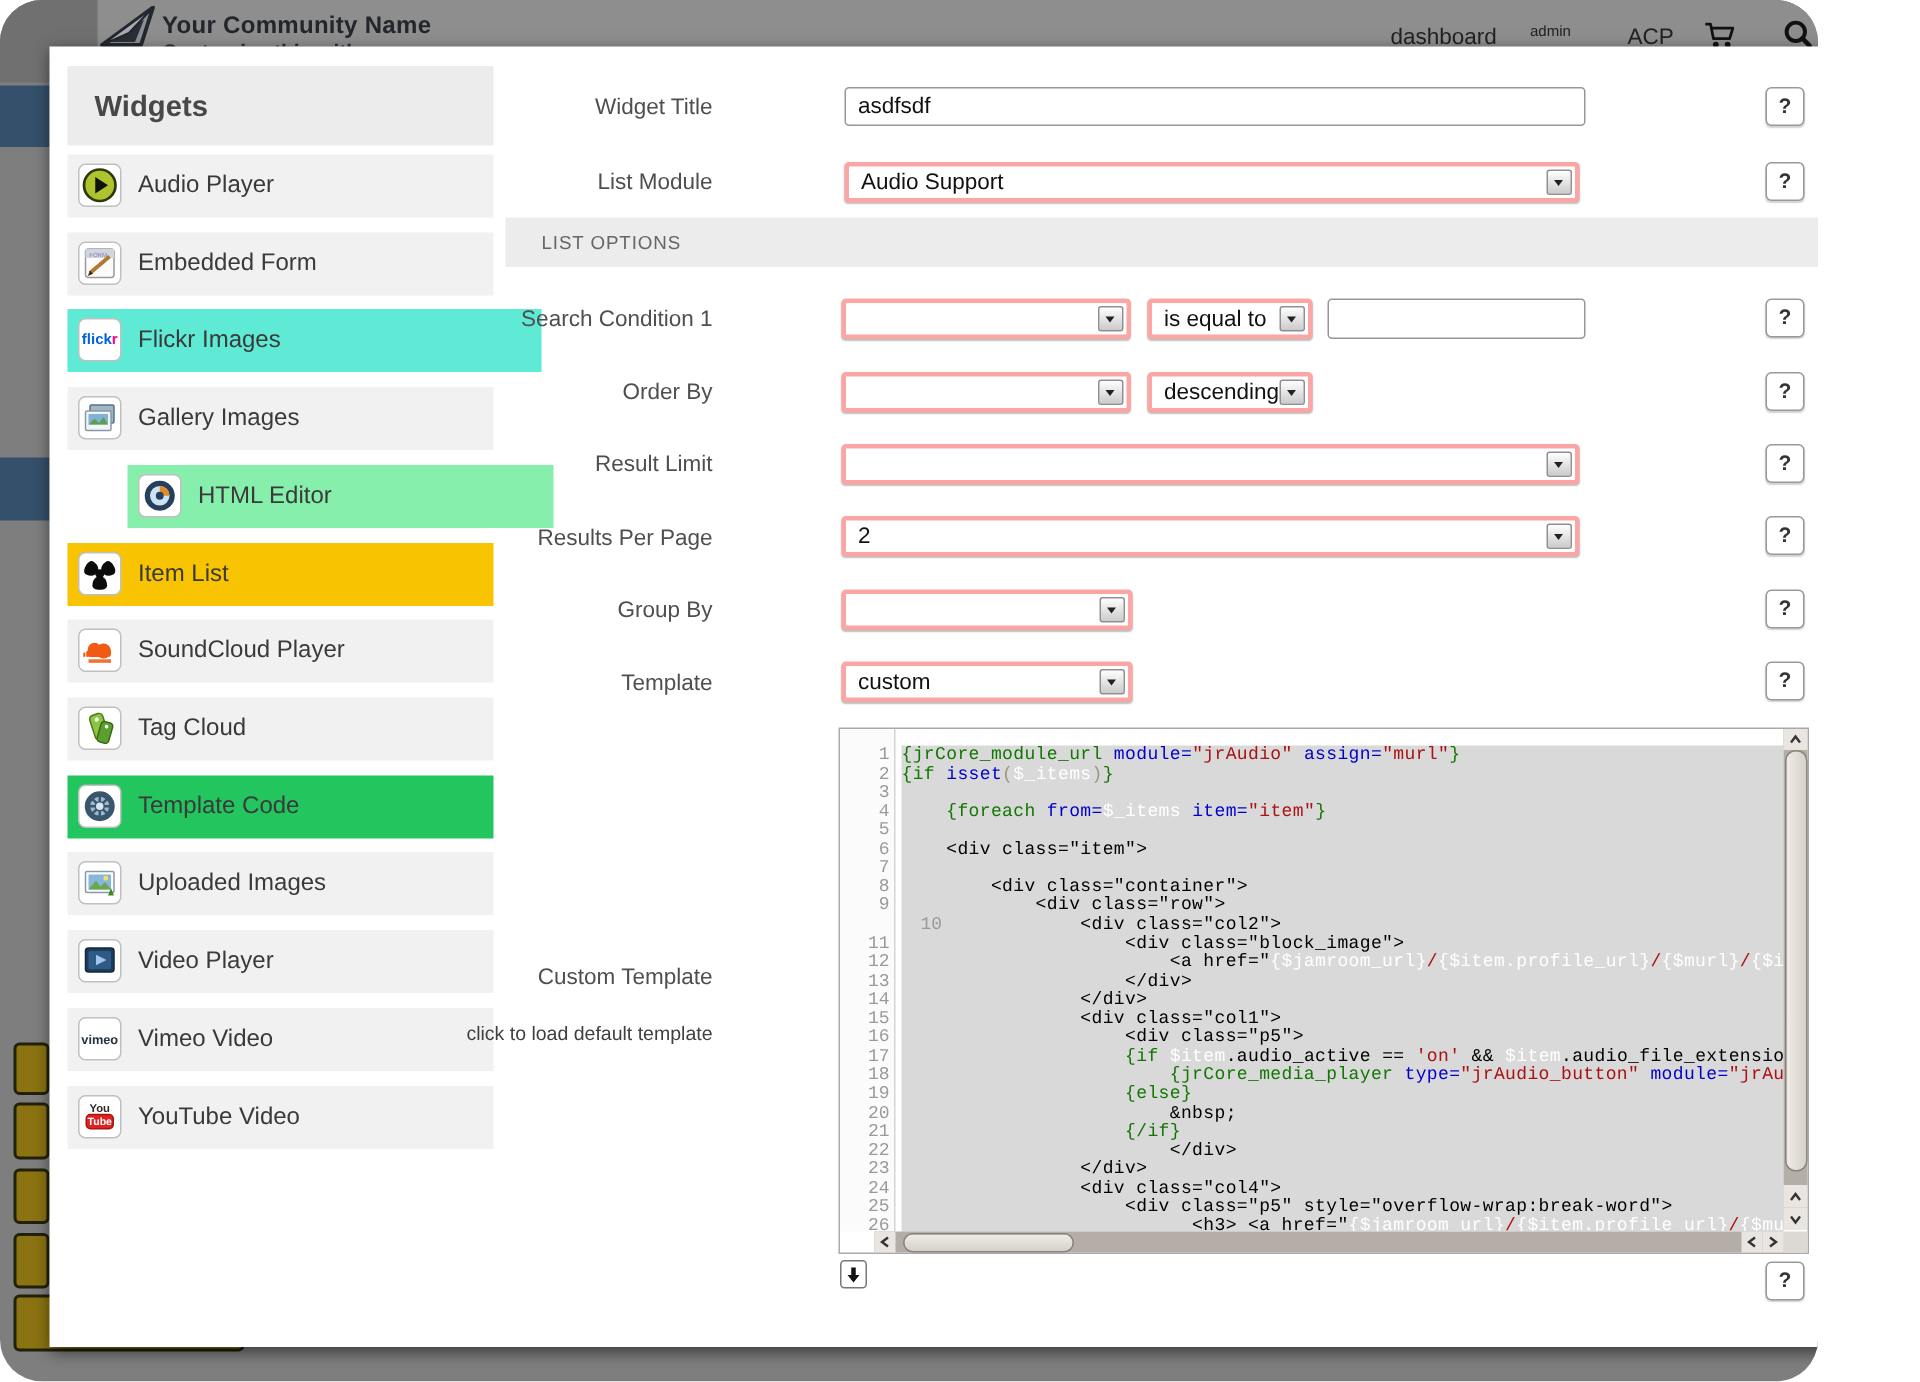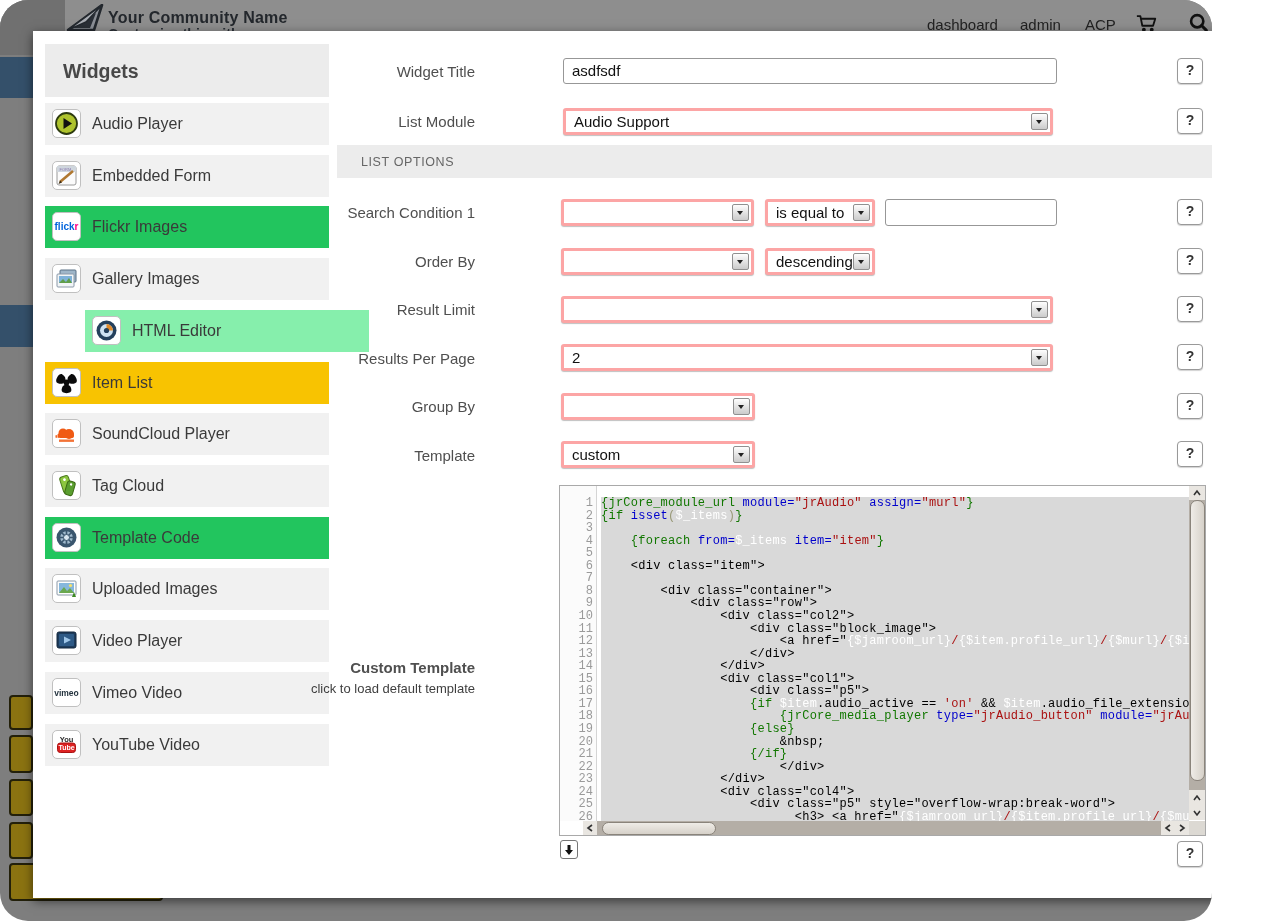--- a/index.html
+++ b/index.html
@@ -40,21 +40,21 @@
 <div class="abs" style="left:0;top:57px;width:33px;height:41px;background:#34506a;"></div>
 <div class="abs" style="left:0;top:305px;width:33px;height:42px;background:#34506a;"></div>
 <svg class="abs" style="left:66px;top:4px;" width="40" height="28" viewBox="0 0 40 28">
 <path d="M2 26 L36 1 L28 26 Z" fill="#8b8f96" stroke="#23282e" stroke-width="2.6" stroke-linejoin="round"></path>
 <path d="M6 24 L30 9 L24 24 Z" fill="#2a2f36"></path>
 <path d="M2 26 L36 1 L20 18 Z" fill="#a7abb1" stroke="#23282e" stroke-width="1.4"></path>
 </svg>
 <div class="abs" style="left:108px;top:9px;font-size:16px;font-weight:bold;color:#23272c;letter-spacing:0.2px;">Your Community Name</div>
 <div class="abs" style="left:108px;top:26px;font-size:14px;font-weight:bold;color:#2a2f36;">Customize this with your own</div>
 <div class="abs" style="left:927px;top:16px;font-size:15px;color:#222;">dashboard</div>
-<div class="abs" style="left:1020px;top:16px;font-size:15px;color:#222;">admin</div>
+<div class="abs" style="left:1020px;top:16px;font-size:10px;color:#222;">admin</div>
 <div class="abs" style="left:1085px;top:16px;font-size:15px;color:#222;">ACP</div>
 <svg class="abs" style="left:1136px;top:14px;" width="21" height="20" viewBox="0 0 24 22">
 <path d="M1 2 H5 L7.2 13 H19.5 L22 5 H6" fill="none" stroke="#111" stroke-width="2.1" stroke-linejoin="round"></path>
 <circle cx="9" cy="17.5" r="2.2" fill="#111"></circle>
       <circle cx="18" cy="17.5" r="2.2" fill="#111"></circle>
 </svg>
 <svg class="abs" style="left:1188px;top:12px;" width="21" height="21" viewBox="0 0 24 24">
 <circle cx="10.5" cy="10.5" r="7" fill="none" stroke="#111" stroke-width="3"></circle>
 <line x1="15.5" y1="15.5" x2="21" y2="21" stroke="#111" stroke-width="3.4" stroke-linecap="round"></line>
 </svg>
@@ -76,21 +76,21 @@
 <div class="sbitem" style="top:155px;background:#f1f1f1;">
       <div class="sbico"><svg width="27" height="27" viewBox="0 0 27 27">
           <rect x="4" y="4" width="19" height="19" rx="2" fill="#fbfbfb" stroke="#9a9a9a"></rect>
           <rect x="4" y="4" width="19" height="6" fill="#cfd6dd"></rect>
           <text x="6.5" y="9" font-size="4" fill="#8a7ab0" font-family="Liberation Sans">FORM</text>
           <line x1="7" y1="20" x2="20" y2="9" stroke="#b07830" stroke-width="2.6"></line>
           <path d="M5.5 22 L9 20.5 L7 18.5 Z" fill="#3a2a10"></path>
         </svg></div>
       <div class="sbtxt">Embedded Form</div>
     </div>
-<div class="sbitem" style="top:206px;background:#22c55e;">
+<div class="sbitem" style="top:206px;background:#5eead4;padding-left:32px;">
       <div class="sbico">
         <div style="position:absolute;left:0;top:0;width:100%;height:100%;display:flex;align-items:center;justify-content:center;font-weight:bold;font-size:10px;letter-spacing:0;">
           <span style="color:#0063dc;">flick</span>
           <span style="color:#ff0084;">r</span>
         </div>
       </div>
       <div class="sbtxt">Flickr Images</div>
     </div>
 <div class="sbitem" style="top:258px;background:#f1f1f1;">
       <div class="sbico"><svg width="27" height="27" viewBox="0 0 27 27">
@@ -196,21 +196,21 @@
       <div class="sbtxt">YouTube Video</div>
     </div>
 <div class="lbl" style="top:63px;">Widget Title</div>
 <div class="lbl" style="top:113px;">List Module</div>
 <div class="lbl" style="top:204px;">Search Condition 1</div>
 <div class="lbl" style="top:253px;">Order By</div>
 <div class="lbl" style="top:301px;">Result Limit</div>
 <div class="lbl" style="top:350px;">Results Per Page</div>
 <div class="lbl" style="top:398px;">Group By</div>
 <div class="lbl" style="top:447px;">Template</div>
-<div class="lbl" style="top:659px;font-weight:bold;">Custom Template</div>
+<div class="lbl" style="top:643px;">Custom Template</div>
 <div class="abs" style="right:737px;top:681px;font-size:13px;color:#3f3f3f;white-space:nowrap;">click to load default template</div>
 <div class="abs" style="left:337px;top:145px;width:877px;height:33px;background:#ececec;"></div>
 <div class="abs" style="left:361px;top:155px;font-size:12.5px;color:#666;letter-spacing:0.6px;">LIST OPTIONS</div>
 <div class="inp" style="left:563px;top:58px;width:494px;height:26px;line-height:24px;">asdfsdf</div>
 <div class="sel" style="left:563px;top:108px;width:490px;height:27px;">
       <span class="st">Audio Support</span>
       <span class="ab"></span>
     </div>
 <div class="sel" style="left:561px;top:199px;width:193px;height:27px;">
       <span class="ab"></span>
@@ -256,21 +256,21 @@
 <div class="abs" style="left:559px;top:485px;width:630px;height:336px;overflow:hidden;">
 <div class="ln" style="left:0px;top:12.0px;">1</div>
 <div class="ln" style="left:0px;top:24.6px;">2</div>
 <div class="ln" style="left:0px;top:37.1px;">3</div>
 <div class="ln" style="left:0px;top:49.7px;">4</div>
 <div class="ln" style="left:0px;top:62.2px;">5</div>
 <div class="ln" style="left:0px;top:74.8px;">6</div>
 <div class="ln" style="left:0px;top:87.3px;">7</div>
 <div class="ln" style="left:0px;top:99.9px;">8</div>
 <div class="ln" style="left:0px;top:112.4px;">9</div>
-<div class="ln" style="left:0px;top:125.0px;">10</div>
+<div class="ln" style="left:0px;top:125.0px;padding-left:35px;">10</div>
 <div class="ln" style="left:0px;top:137.5px;">11</div>
 <div class="ln" style="left:0px;top:150.1px;">12</div>
 <div class="ln" style="left:0px;top:162.6px;">13</div>
 <div class="ln" style="left:0px;top:175.2px;">14</div>
 <div class="ln" style="left:0px;top:187.7px;">15</div>
 <div class="ln" style="left:0px;top:200.2px;">16</div>
 <div class="ln" style="left:0px;top:212.8px;">17</div>
 <div class="ln" style="left:0px;top:225.4px;">18</div>
 <div class="ln" style="left:0px;top:237.9px;">19</div>
 <div class="ln" style="left:0px;top:250.5px;">20</div>

